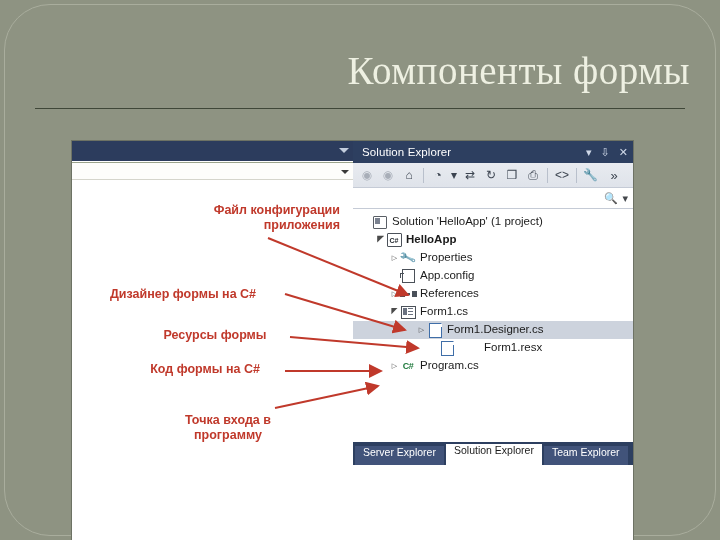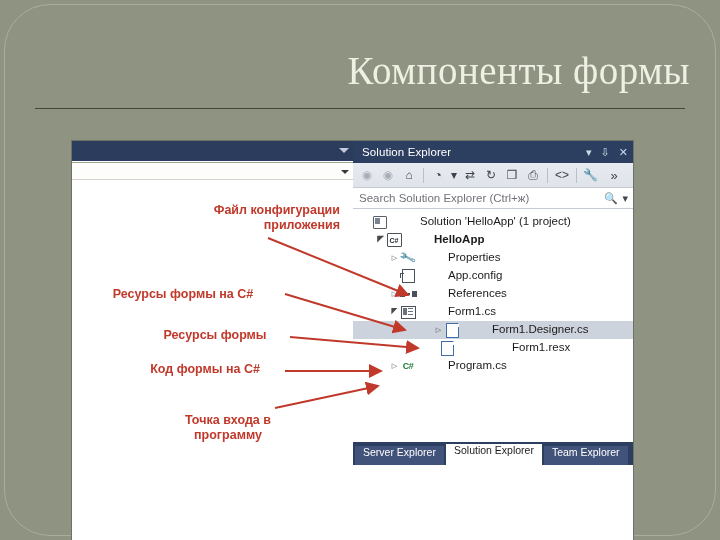--- a/index.html
+++ b/index.html
@@ -135,21 +135,21 @@
   .row{
     position:relative;height:18px;display:flex;align-items:center;
     font-size:11.5px;color:#1b1b1b;white-space:nowrap;
   }
   .row.sel{background:#cdd3dd;}
   .row.bold{font-weight:bold;}
   .tw{width:11px;height:18px;display:flex;align-items:center;justify-content:center;
       font-size:7px;color:#4a4a4a;}
   .ico{width:16px;height:18px;display:flex;align-items:center;justify-content:center;
        margin-right:4px;}
-  .lbl{line-height:1;margin-left:28px;}
+  .lbl{line-height:1;}
 
   
   .ic-sln{width:12px;height:11px;border:1.2px solid #5a5f66;border-radius:1px;
           position:relative;background:#fff;}
   .ic-sln:after{content:"";position:absolute;left:1px;top:1px;width:5px;height:6px;background:#7b8290;}
   .ic-cs{width:13px;height:12px;border:1.2px solid #4b5159;border-radius:1px;background:#fff;
          font-size:7px;color:#23282e;display:flex;align-items:center;justify-content:center;
          font-family:"Liberation Sans",sans-serif;line-height:1;}
   .ic-wrench{color:#4c525a;font-size:12px;transform:rotate(-20deg);}
   .ic-refs{display:flex;align-items:center;gap:2px;}
@@ -243,21 +243,20 @@
         <div class="tbi">❐</div>
         <div class="tbi">⎙</div>
         <div class="tb-sep"></div>
         <div class="tbi">&lt;&gt;</div>
         <div class="tb-sep"></div>
         <div class="tbi">🔧</div>
         <div class="tbi" style="margin-left: 2px; font-size: 13px;">»</div>
       </div>
 
     <div id="se-search">
-      <span id="se-search-text">Search Solution Explorer (Ctrl+ж)</span>
       <div id="se-search-icons">
         <span>🔍</span>
         <span>▾</span>
       </div>
     </div>
 
     <div id="se-tree">
         <div class="row" style="padding-left: 8px;">
           <span class="tw"></span>
           <span class="ico">
@@ -297,21 +296,21 @@
           </span>
           <span class="lbl">References</span>
         </div>
         <div class="row" style="padding-left: 36px;">
           <span class="tw" style="transform: rotate(180deg); font-size: 8px;">◢</span>
           <span class="ico">
             <span class="ic-form"></span>
           </span>
           <span class="lbl">Form1.cs</span>
         </div>
-        <div class="row sel" style="padding-left: 80px;">
+        <div class="row sel" style="padding-left: 63px;">
           <span class="tw">▷</span>
           <span class="ico">
             <span class="ic-page"></span>
           </span>
           <span class="lbl">Form1.Designer.cs</span>
         </div>
         <div class="row" style="padding-left: 50px; gap: 25px;">
           <span class="tw"></span>
           <span class="ico">
             <span class="ic-page"></span>
@@ -336,21 +335,21 @@
         </div>
         <div class="se-tab">
           <span>Team Explorer</span>
         </div>
       </div>
   </div>
 </div>
 
 <div class="anno" id="a0" style="left:140px;top:203px;width:200px;text-align:right;">Файл конфигурации
 приложения</div>
-<div class="anno" id="a1" style="left:78px;top:287px;width:210px;">Ресурсы формы на C#</div>
+<div class="anno" id="a1" style="left:78px;top:287px;width:210px;">Дизайнер формы на C#</div>
 <div class="anno" id="a2" style="left:140px;top:328px;width:150px;">Ресурсы формы</div>
 <div class="anno" id="a3" style="left:120px;top:362px;width:170px;">Код формы на C#</div>
 <div class="anno" id="a4" style="left:148px;top:413px;width:160px;">Точка входа в
 программу</div>
 
 <svg id="anno-svg">
   <defs>
     <marker id="ah" markerWidth="7" markerHeight="7" refX="6" refY="3.5" orient="auto">
       <polygon points="0,0 7,3.5 0,7" fill="#c0392b"></polygon>
     </marker>

